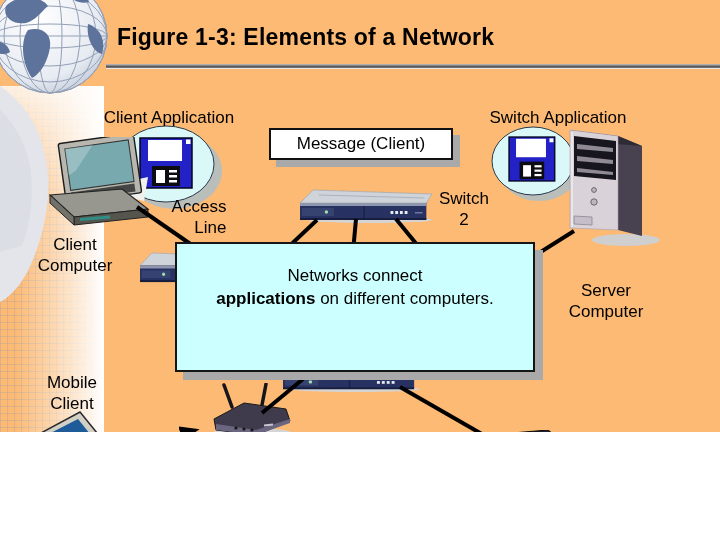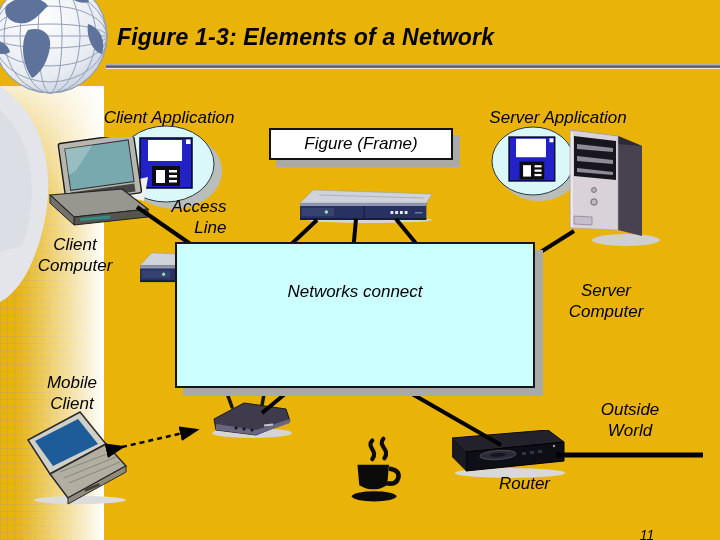--- a/index.html
+++ b/index.html
@@ -1,18 +1,18 @@
 <!DOCTYPE html>
 <html><head>
 <meta charset="utf-8">
 <style>
   html,body{margin:0;padding:0;background:#fff;}
   .slide{
-    position:relative; width:720px; height:540px; overflow:hidden;
-    background:#eab308; font-family:"Liberation Sans",sans-serif; color:#000;font-style:italic;
+    position:relative; width:720px; height:432px; overflow:hidden;
+    background:#fdba74; font-family:"Liberation Sans",sans-serif; color:#000;
   }
   
   .bg-squares{
     position:absolute; left:0; top:86px; width:104px; height:454px; z-index:0;
     background-image:
       repeating-linear-gradient(0deg, rgba(150,158,172,.30) 0 1px, transparent 1px 7px),
       repeating-linear-gradient(90deg, rgba(150,158,172,.30) 0 1px, transparent 1px 7px);
   }
   .bg-squares::after{
     content:""; position:absolute; inset:0;
@@ -54,21 +54,21 @@
   .message-box{
     position:absolute; left:269px; top:128px; width:180px; height:28px; z-index:5;
     background:#ffffff; border:2px solid #111;
     box-shadow:7px 7px 0 #a9a9a9;
     text-align:center; font-size:17px; line-height:27px;
   }
   .callout{
     position:absolute; left:175px; top:242px; width:356px; height:106px; z-index:5;
     background:#ccffff; border:2px solid #161616;
     box-shadow:8px 8px 0 #a9a9a9;
-    text-align:center; font-size:17px; line-height:23px; padding-top:36px;
+    text-align:center; font-size:17px; line-height:23px; padding-top:20px;
     box-sizing:content-box;
   }
   
   .dev{position:absolute; z-index:2;}
   .lines{position:absolute; left:0; top:0; z-index:3; pointer-events:none;}
 </style>
 </head>
 <body>
 
 <div class="slide">
@@ -271,38 +271,39 @@
     <line x1="574" y1="231" x2="520" y2="265" stroke="#000" stroke-width="4"></line>
     <line x1="341" y1="349" x2="350" y2="369" stroke="#000" stroke-width="4"></line>
     <line x1="399" y1="349" x2="408" y2="371" stroke="#000" stroke-width="4"></line>
     <line x1="262" y1="413" x2="303" y2="379" stroke="#000" stroke-width="4"></line>
     <line x1="400" y1="387" x2="501" y2="445" stroke="#000" stroke-width="4"></line>
     <line x1="556" y1="455" x2="703" y2="455" stroke="#000" stroke-width="5"></line>
     <line x1="122" y1="447" x2="196" y2="430" stroke="#000" stroke-width="2.5" stroke-dasharray="5 4" marker-start="url(#ah)" marker-end="url(#ah)"></line>
   </svg>
 
   <div class="lbl lbl-client-app">Client Application</div>
-  <div class="lbl lbl-server-app">Server Application</div>
+  <div class="lbl lbl-server-app">Switch Application</div>
   <div class="lbl lbl-access-line">Access
 Line</div>
+  <div class="lbl lbl-switch2">Switch
+2</div>
   <div class="lbl lbl-sw1">Sw</div>
   <div class="lbl lbl-line">Line</div>
   <div class="lbl lbl-client-comp">Client
 Computer</div>
   <div class="lbl lbl-server-comp">Server
 Computer</div>
   <div class="lbl lbl-mobile">Mobile
 Client</div>
-  <div class="lbl lbl-outside">Outside
-World</div>
   <div class="lbl lbl-router">Router</div>
 
   <div class="message-box">
-    <span>Figure (Frame)</span>
+    <span>Message (Client)</span>
   </div>
 
   <div class="callout">
     <div><span>Networks connect</span></div>
+    <div><b>applications</b><span> on different computers.</span></div>
   </div>
 
   <div class="page-number">11</div>
 
 </div>
 
 </body></html>

